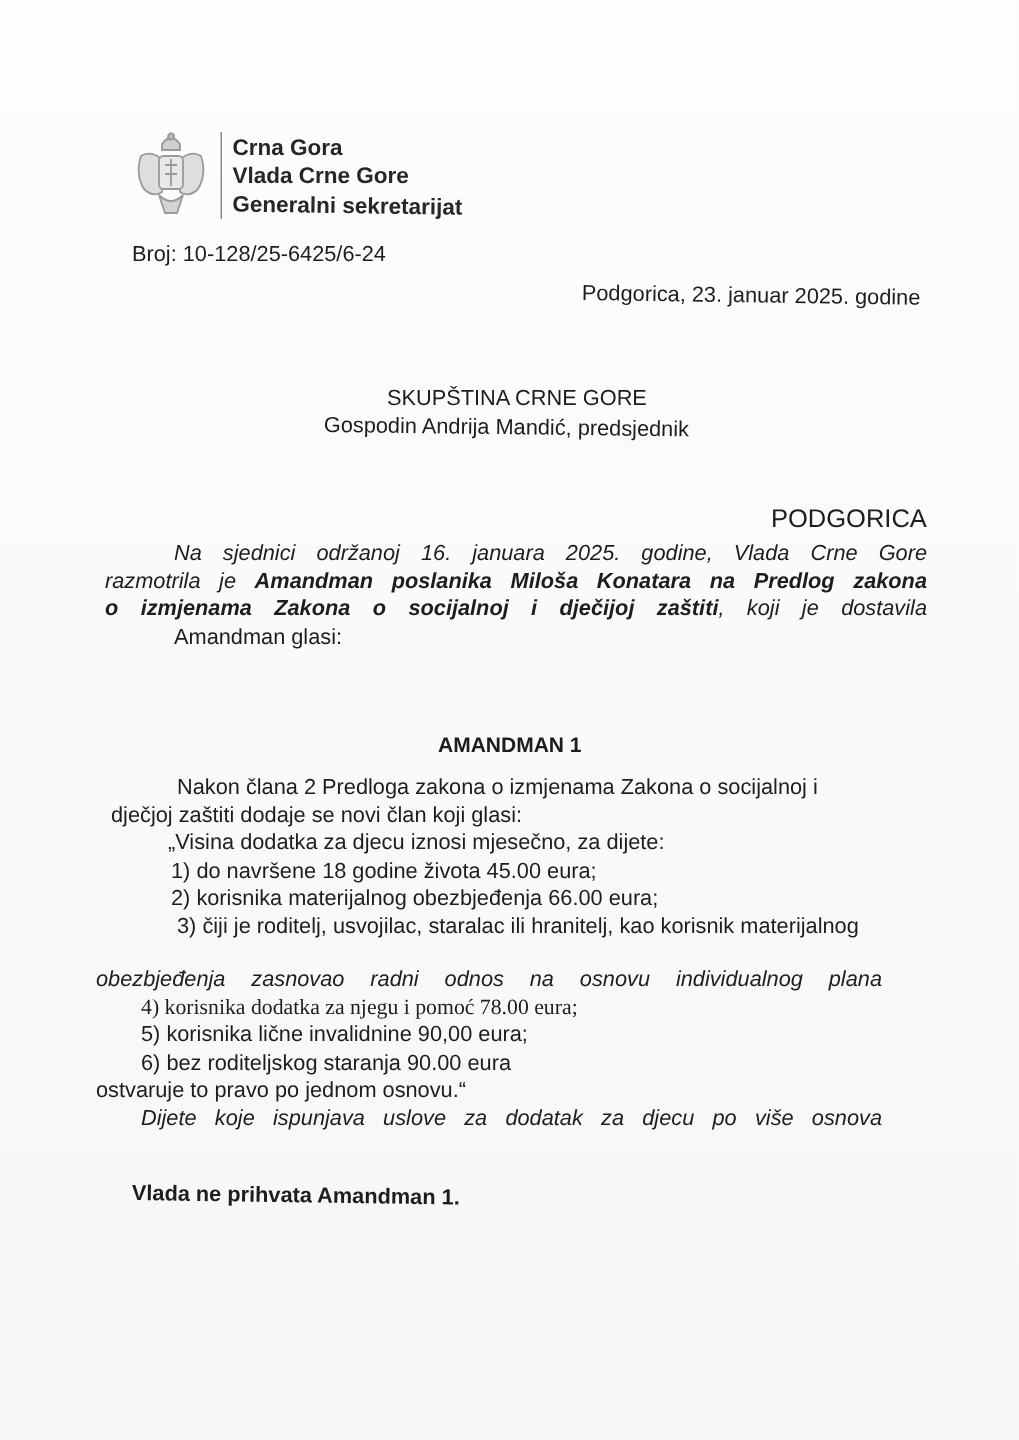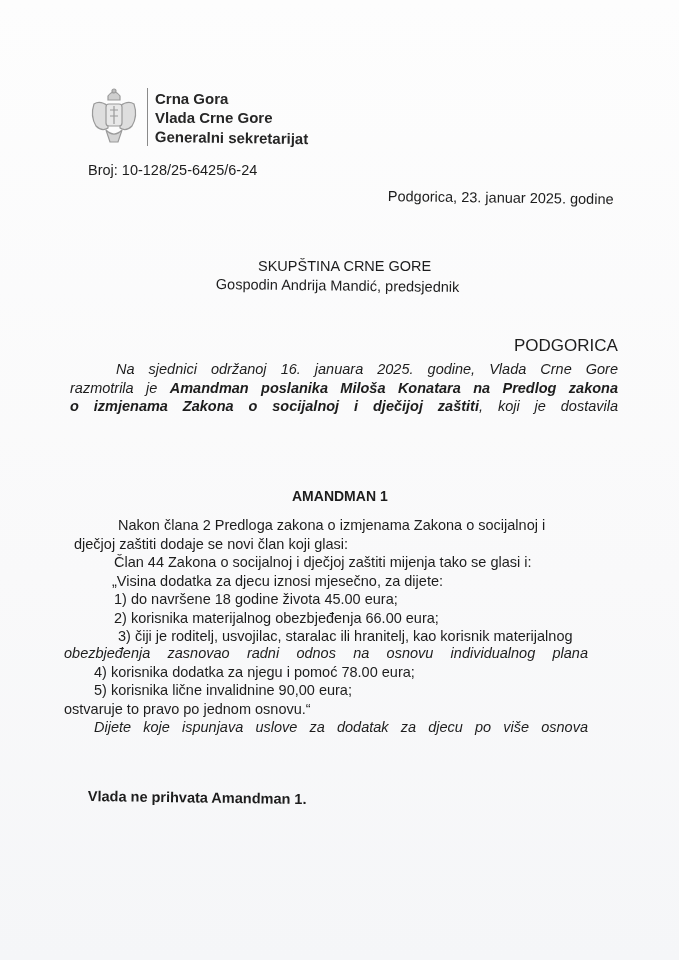--- a/index.html
+++ b/index.html
@@ -53,36 +53,37 @@
   <div class="abs date">Podgorica, 23. januar 2025. godine</div>
 
   <div class="abs recip1">SKUPŠTINA CRNE GORE</div>
   <div class="abs recip2">Gospodin Andrija Mandić, predsjednik</div>
   <div class="abs city">PODGORICA</div>
 
   <div class="para" style="top:360px;">
     <span class="line just" style="padding-left:46px;">Na sjednici održanoj 16. januara 2025. godine, Vlada Crne Gore</span>
     <span class="line just"><span>razmotrila je </span><b>Amandman poslanika Miloša Konatara na Predlog zakona</b></span>
     <span class="line just"><b>o izmjenama Zakona o socijalnoj i dječijoj zaštiti</b><span>, koji je dostavila</span></span>
+    <span class="line" style="padding-left:46px;">Amandman glasi:</span>
   </div>
 
   <div class="abs title-amd">AMANDMAN 1</div>
 
   <div class="para" style="top:516px; width:534px; left:74px;">
     <span class="line" style="padding-left:44px;">Nakon člana 2 Predloga zakona o izmjenama Zakona o socijalnoj i</span>
     <span class="line">dječjoj zaštiti dodaje se novi član koji glasi:</span>
-    <span class="line" style="padding-left:40px;">Član 44 Zakona o socijalnoj i dječjoj zaštiti mijenja tako se glasi i:</span>
     <span class="line" style="padding-left:38px;">„Visina dodatka za djecu iznosi mjesečno, za dijete:</span>
     <span class="line" style="padding-left:40px;">1) do navršene 18 godine života 45.00 eura;</span>
     <span class="line" style="padding-left:40px;">2) korisnika materijalnog obezbjeđenja 66.00 eura;</span>
     <span class="line" style="padding-left:44px;">3) čiji je roditelj, usvojilac, staralac ili hranitelj, kao korisnik materijalnog</span>
   </div>
 
   <div class="para" style="top:644px; left:64px; width:524px;">
     <span class="line just">obezbjeđenja zasnovao radni odnos na osnovu individualnog plana</span>
-    <span class="line" style="padding-left:30px;">4) korisnika dodatka za njegu i pomoć 78.00 eura;</span>
+    <span class="line" style="padding-left:30px;font-family:Liberation Serif, serif;">4) korisnika dodatka za njegu i pomoć 78.00 eura;</span>
     <span class="line" style="padding-left:30px;">5) korisnika lične invalidnine 90,00 eura;</span>
+    <span class="line" style="padding-left:30px;">6) bez roditeljskog staranja 90.00 eura</span>
     <span class="line">ostvaruje to pravo po jednom osnovu.“</span>
     <span class="line just" style="padding-left:30px;">Dijete koje ispunjava uslove za dodatak za djecu po više osnova</span>
   </div>
 
   <div class="abs verdict">Vlada ne prihvata Amandman 1.</div>
 </div>
 
 </body></html>

